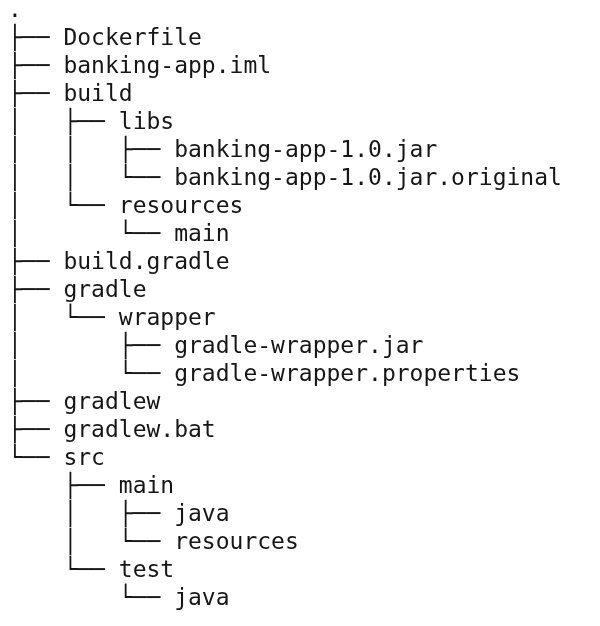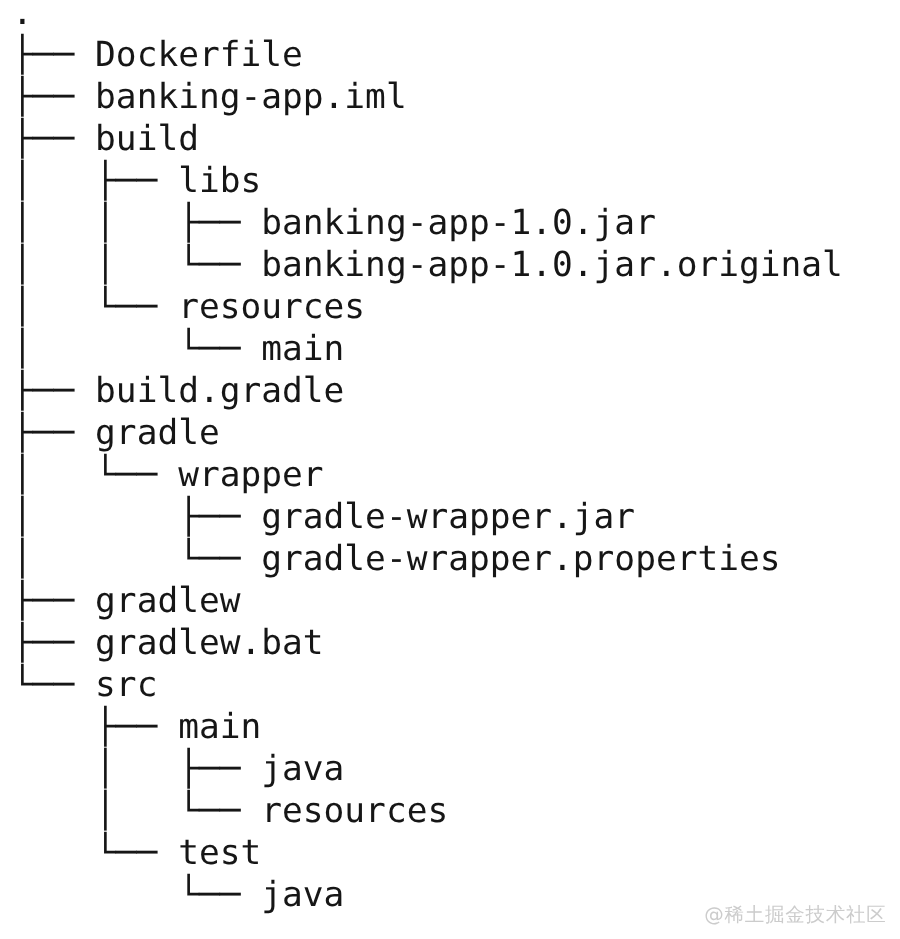--- a/index.html
+++ b/index.html
@@ -37,14 +37,13 @@
     color: #cccccc;
     letter-spacing: 0.5px;
     user-select: none;
   }
 </style>
 </head>
 <body>
 
 <div class="screen">
   <pre class="tree"><div class="tree-line"><span></span><span>.</span></div><div class="tree-line"><span>├── </span><span>Dockerfile</span></div><div class="tree-line"><span>├── </span><span>banking-app.iml</span></div><div class="tree-line"><span>├── </span><span>build</span></div><div class="tree-line"><span>│   ├── </span><span>libs</span></div><div class="tree-line"><span>│   │   ├── </span><span>banking-app-1.0.jar</span></div><div class="tree-line"><span>│   │   └── </span><span>banking-app-1.0.jar.original</span></div><div class="tree-line"><span>│   └── </span><span>resources</span></div><div class="tree-line"><span>│       └── </span><span>main</span></div><div class="tree-line"><span>├── </span><span>build.gradle</span></div><div class="tree-line"><span>├── </span><span>gradle</span></div><div class="tree-line"><span>│   └── </span><span>wrapper</span></div><div class="tree-line"><span>│       ├── </span><span>gradle-wrapper.jar</span></div><div class="tree-line"><span>│       └── </span><span>gradle-wrapper.properties</span></div><div class="tree-line"><span>├── </span><span>gradlew</span></div><div class="tree-line"><span>├── </span><span>gradlew.bat</span></div><div class="tree-line"><span>└── </span><span>src</span></div><div class="tree-line"><span>    ├── </span><span>main</span></div><div class="tree-line"><span>    │   ├── </span><span>java</span></div><div class="tree-line"><span>    │   └── </span><span>resources</span></div><div class="tree-line"><span>    └── </span><span>test</span></div><div class="tree-line"><span>        └── </span><span>java</span></div></pre>
-  <div class="watermark">@稀土掘金技术社区</div>
 </div>
 
 </body></html>

